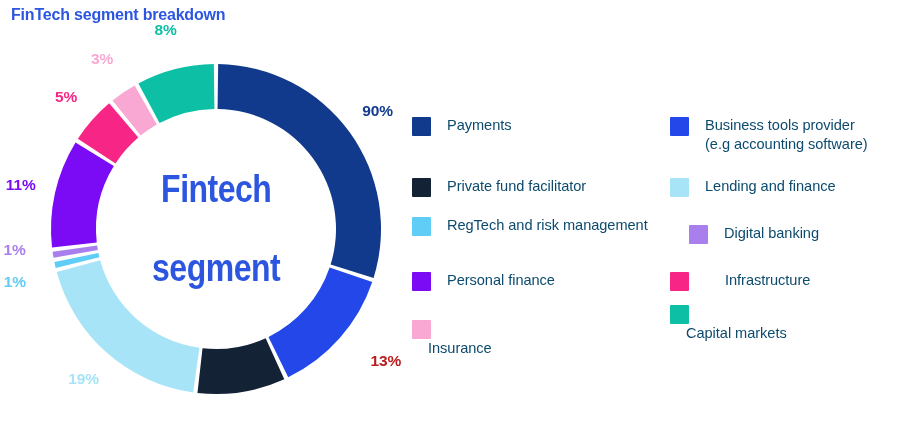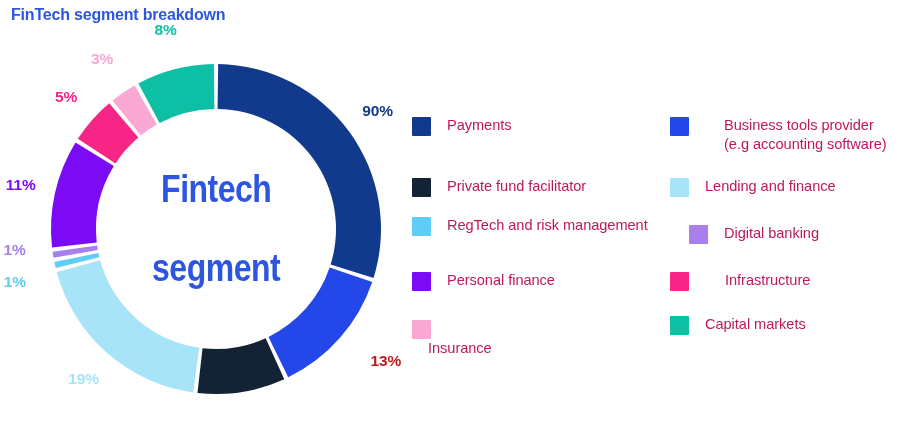--- a/index.html
+++ b/index.html
@@ -101,21 +101,21 @@
   .legend-swatch {
     width: 19px;
     height: 19px;
     flex: 0 0 19px;
     margin-top: 1px;
     border-radius: 1px;
   }
   .legend-text {
     margin-left: 16px;
     font-size: 14.6px;
-    color: #be185d;
+    color: #0c4a6e;
     line-height: 1.29;
     letter-spacing: -0.05px;
   }
 </style>
 </head>
 <body>
 
 <div id="chart-title">FinTech segment breakdown</div>
 
 <div id="donut-wrap">
@@ -168,34 +168,34 @@
       <div class="legend-item" style="top: 155px;">
         <span class="legend-swatch" style="background: rgb(123, 11, 245);"></span>
         <span class="legend-text">Personal finance</span>
       </div>
       <div class="legend-item" style="top: 203px; flex-direction: column;">
         <span class="legend-swatch" style="background: rgb(249, 168, 212);"></span>
         <span class="legend-text">Insurance</span>
       </div>
     </div>
   <div class="legend-col col-right" id="legend-col-right">
-      <div class="legend-item" style="top: 0px; gap: 19px;">
+      <div class="legend-item" style="top: 0px;">
         <span class="legend-swatch" style="background: rgb(35, 71, 232);"></span>
         <span class="legend-text">Business tools provider<br>(e.g accounting software)</span>
       </div>
       <div class="legend-item" style="top: 61px;">
         <span class="legend-swatch" style="background: rgb(168, 228, 247);"></span>
         <span class="legend-text">Lending and finance</span>
       </div>
       <div class="legend-item" style="top: 108px; margin-left: 19px;">
         <span class="legend-swatch" style="background: rgb(169, 127, 238);"></span>
         <span class="legend-text">Digital banking</span>
       </div>
       <div class="legend-item" style="top: 155px; gap: 20px;">
         <span class="legend-swatch" style="background: rgb(247, 37, 133);"></span>
         <span class="legend-text">Infrastructure</span>
       </div>
-      <div class="legend-item" style="top: 199px;">
+      <div class="legend-item" style="top: 188px; flex-direction: column;">
         <span class="legend-swatch" style="background: rgb(13, 191, 165);"></span>
         <span class="legend-text">Capital markets</span>
       </div>
     </div>
 </div>
 
 </body></html>

